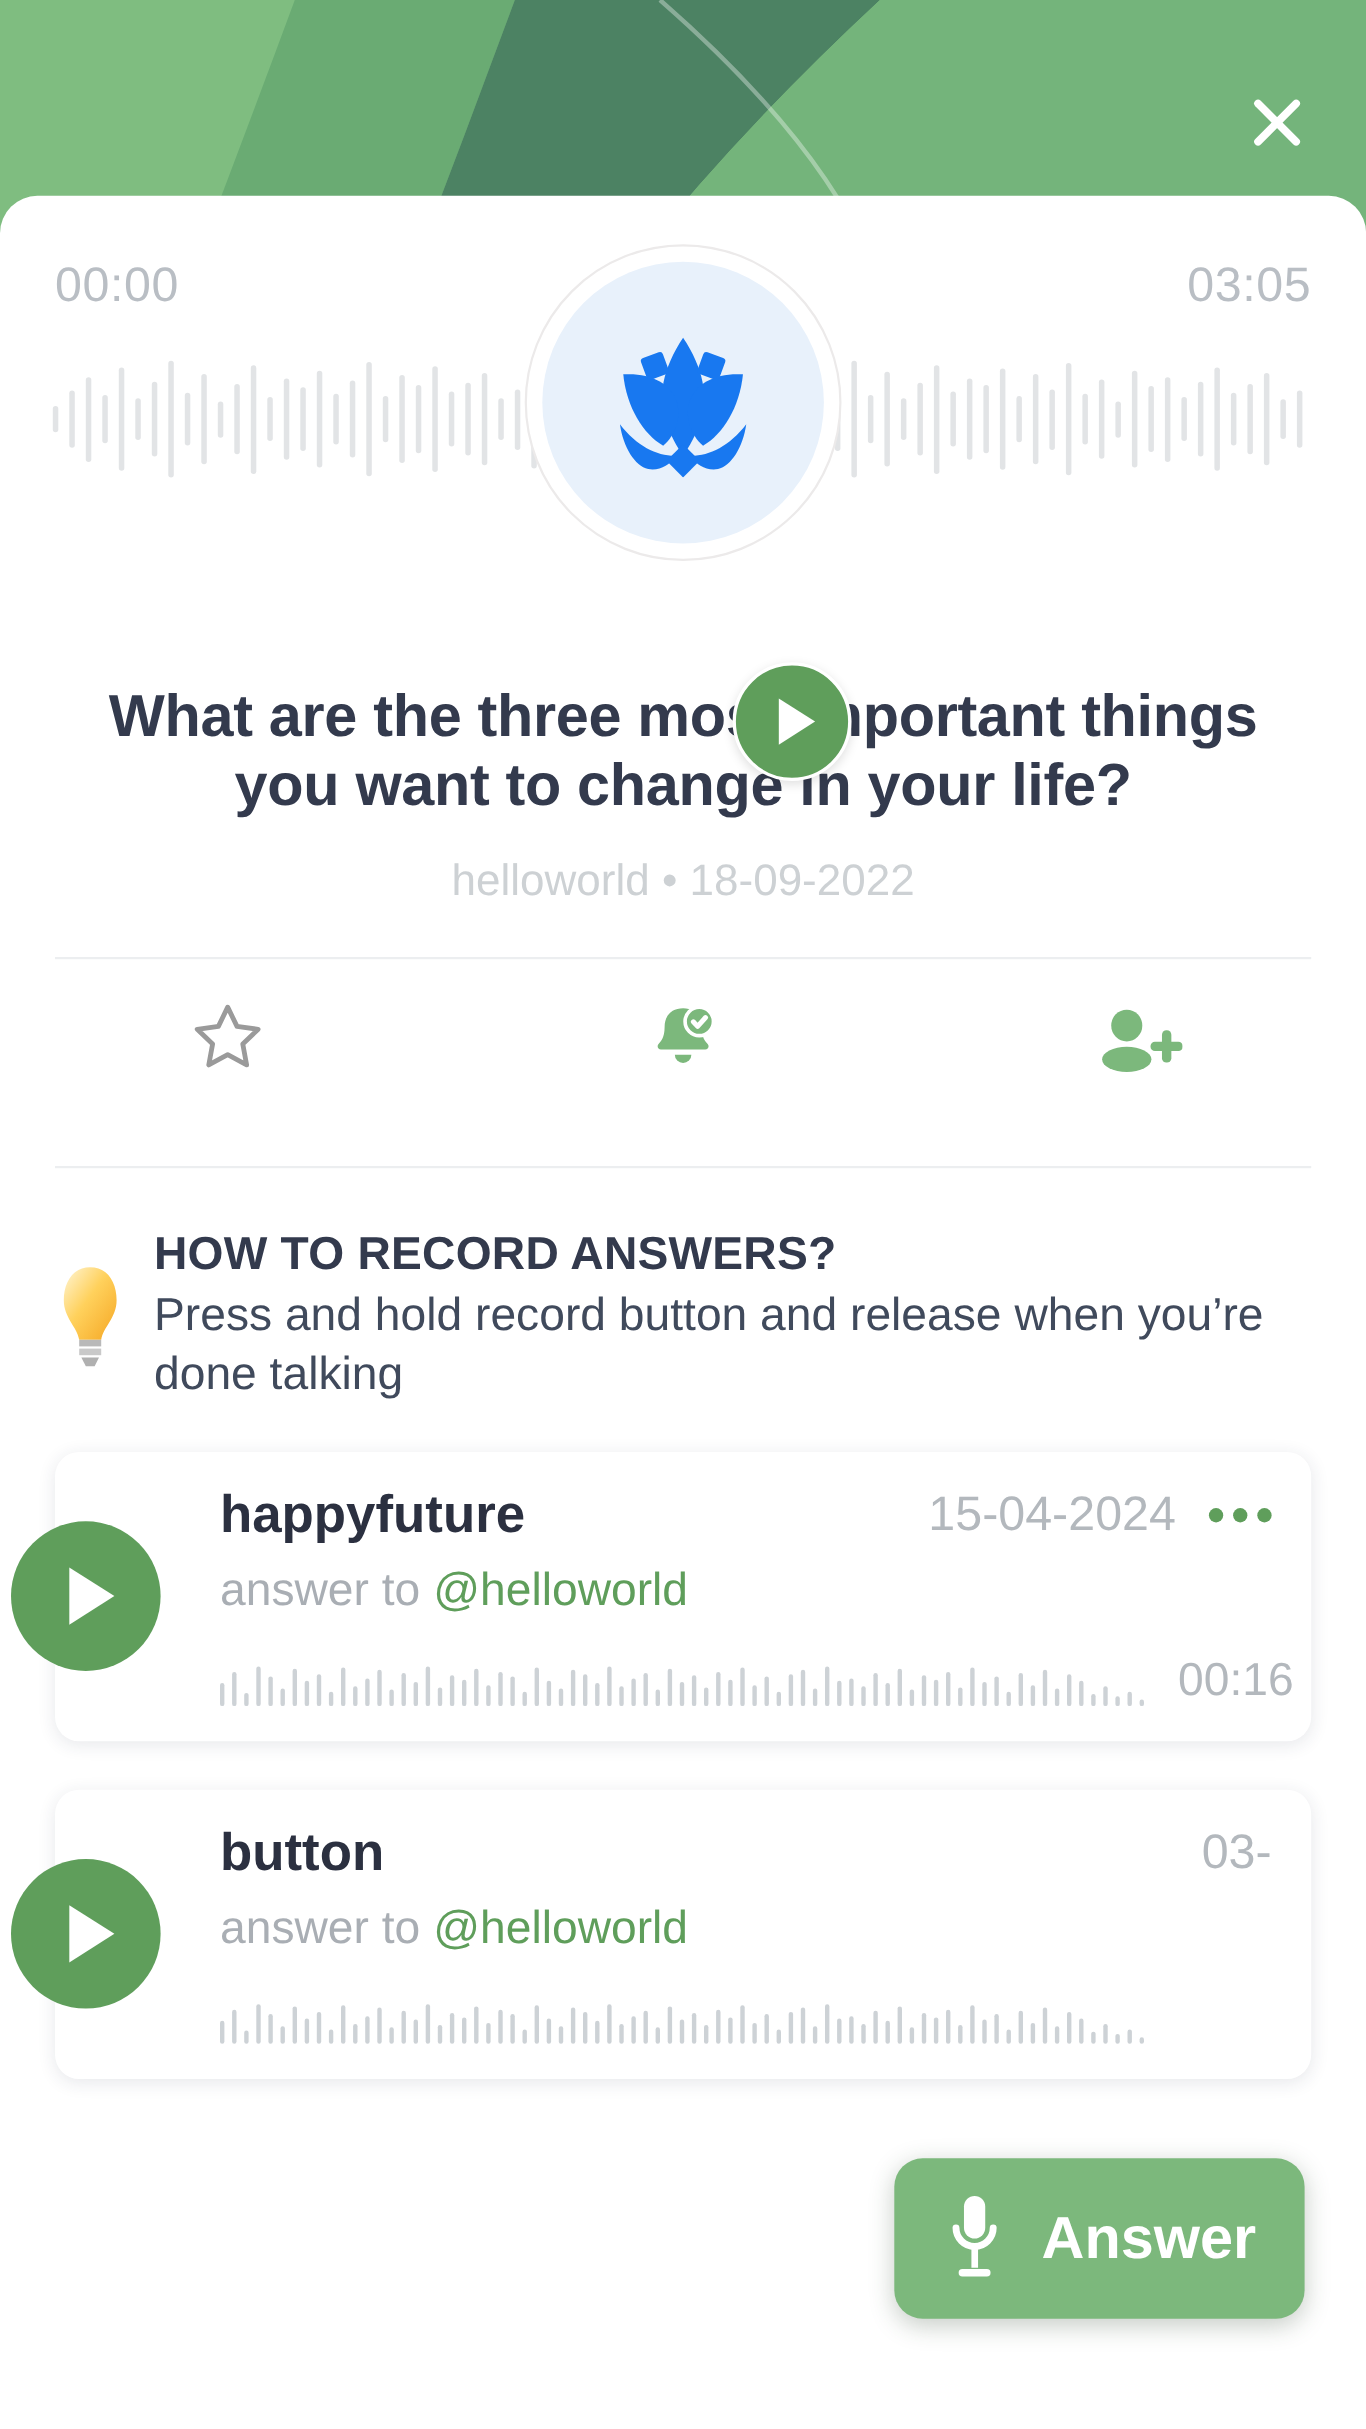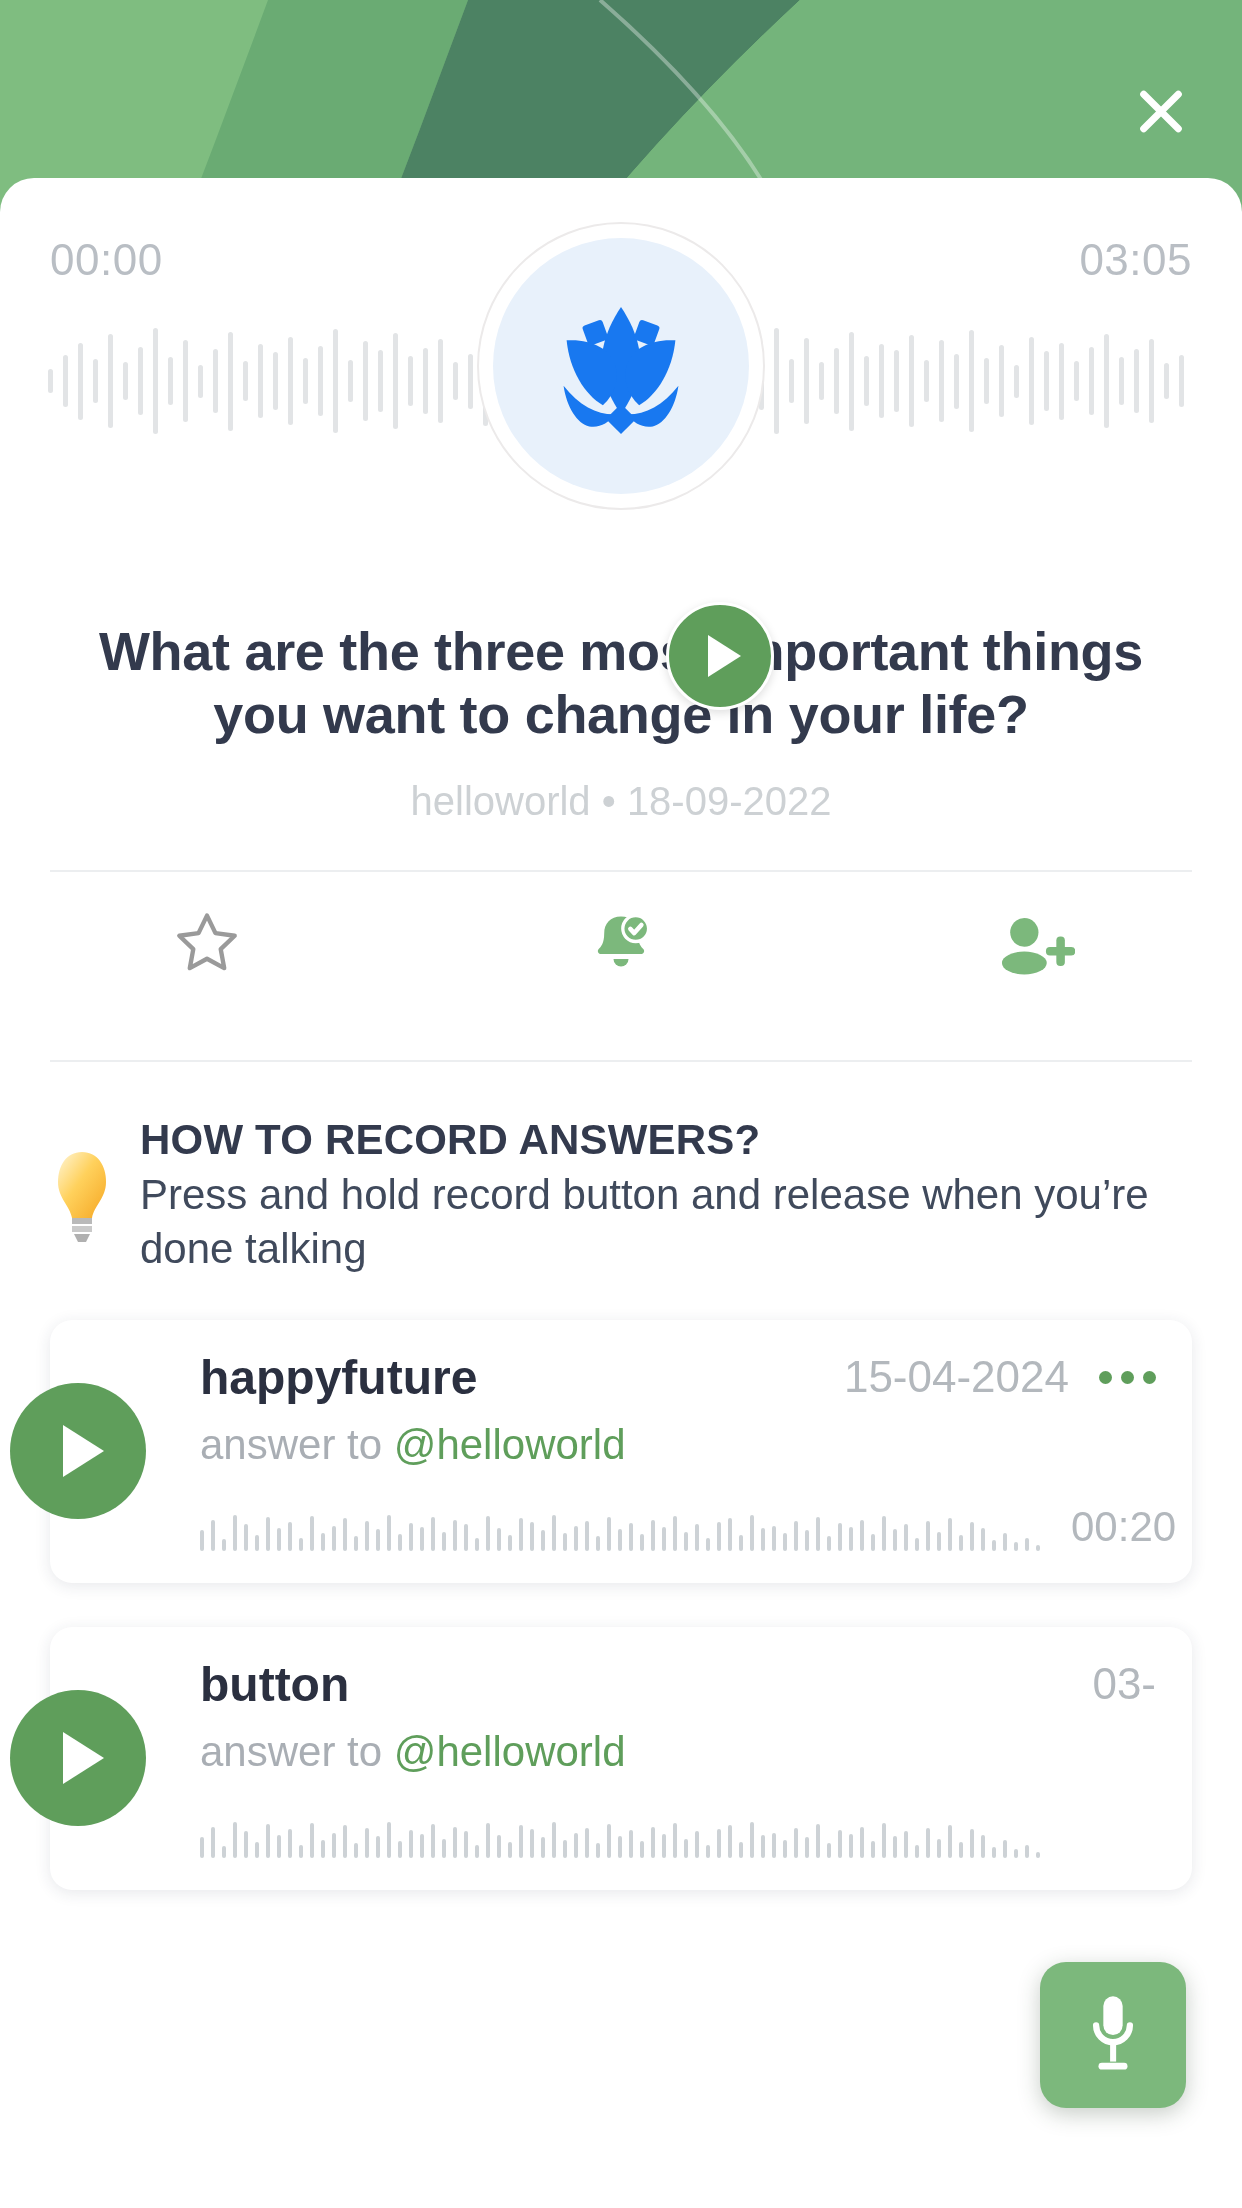--- a/index.html
+++ b/index.html
@@ -406,21 +406,21 @@
           <span style="height: 32.4px;"></span>
           <span style="height: 15.6px;"></span>
           <span style="height: 28.8px;"></span>
           <span style="height: 22.8px;"></span>
           <span style="height: 10.8px;"></span>
           <span style="height: 18px;"></span>
           <span style="height: 8.4px;"></span>
           <span style="height: 13.2px;"></span>
           <span style="height: 6px;"></span>
         </div>
-      <div class="card-dur">00:20</div>
+      <div class="card-dur">00:16</div>
     </div>
   </div>
 
   <div class="card">
     <div class="card-play">
         <div class="ptri"></div>
       </div>
     <div class="card-row1">
       <div class="card-user">button</div>
       <div class="card-date">03-</div>
@@ -513,13 +513,14 @@
 
 </div>
 
 <div id="answer-btn">
   <svg width="58" height="84" viewBox="0 0 24 34">
     <rect x="8" y="1" width="8" height="16" rx="4" fill="#fff"></rect>
     <path d="M5 13 a7 7 0 0 0 14 0" fill="none" stroke="#fff" stroke-width="2.6" stroke-linecap="round"></path>
     <rect x="10.8" y="20" width="2.5" height="8" fill="#fff"></rect>
     <rect x="6" y="28.5" width="12" height="2.8" rx="1.4" fill="#fff"></rect>
   </svg>
+  <span id="answer-label">Answer</span>
 </div>
 
 </body></html>

